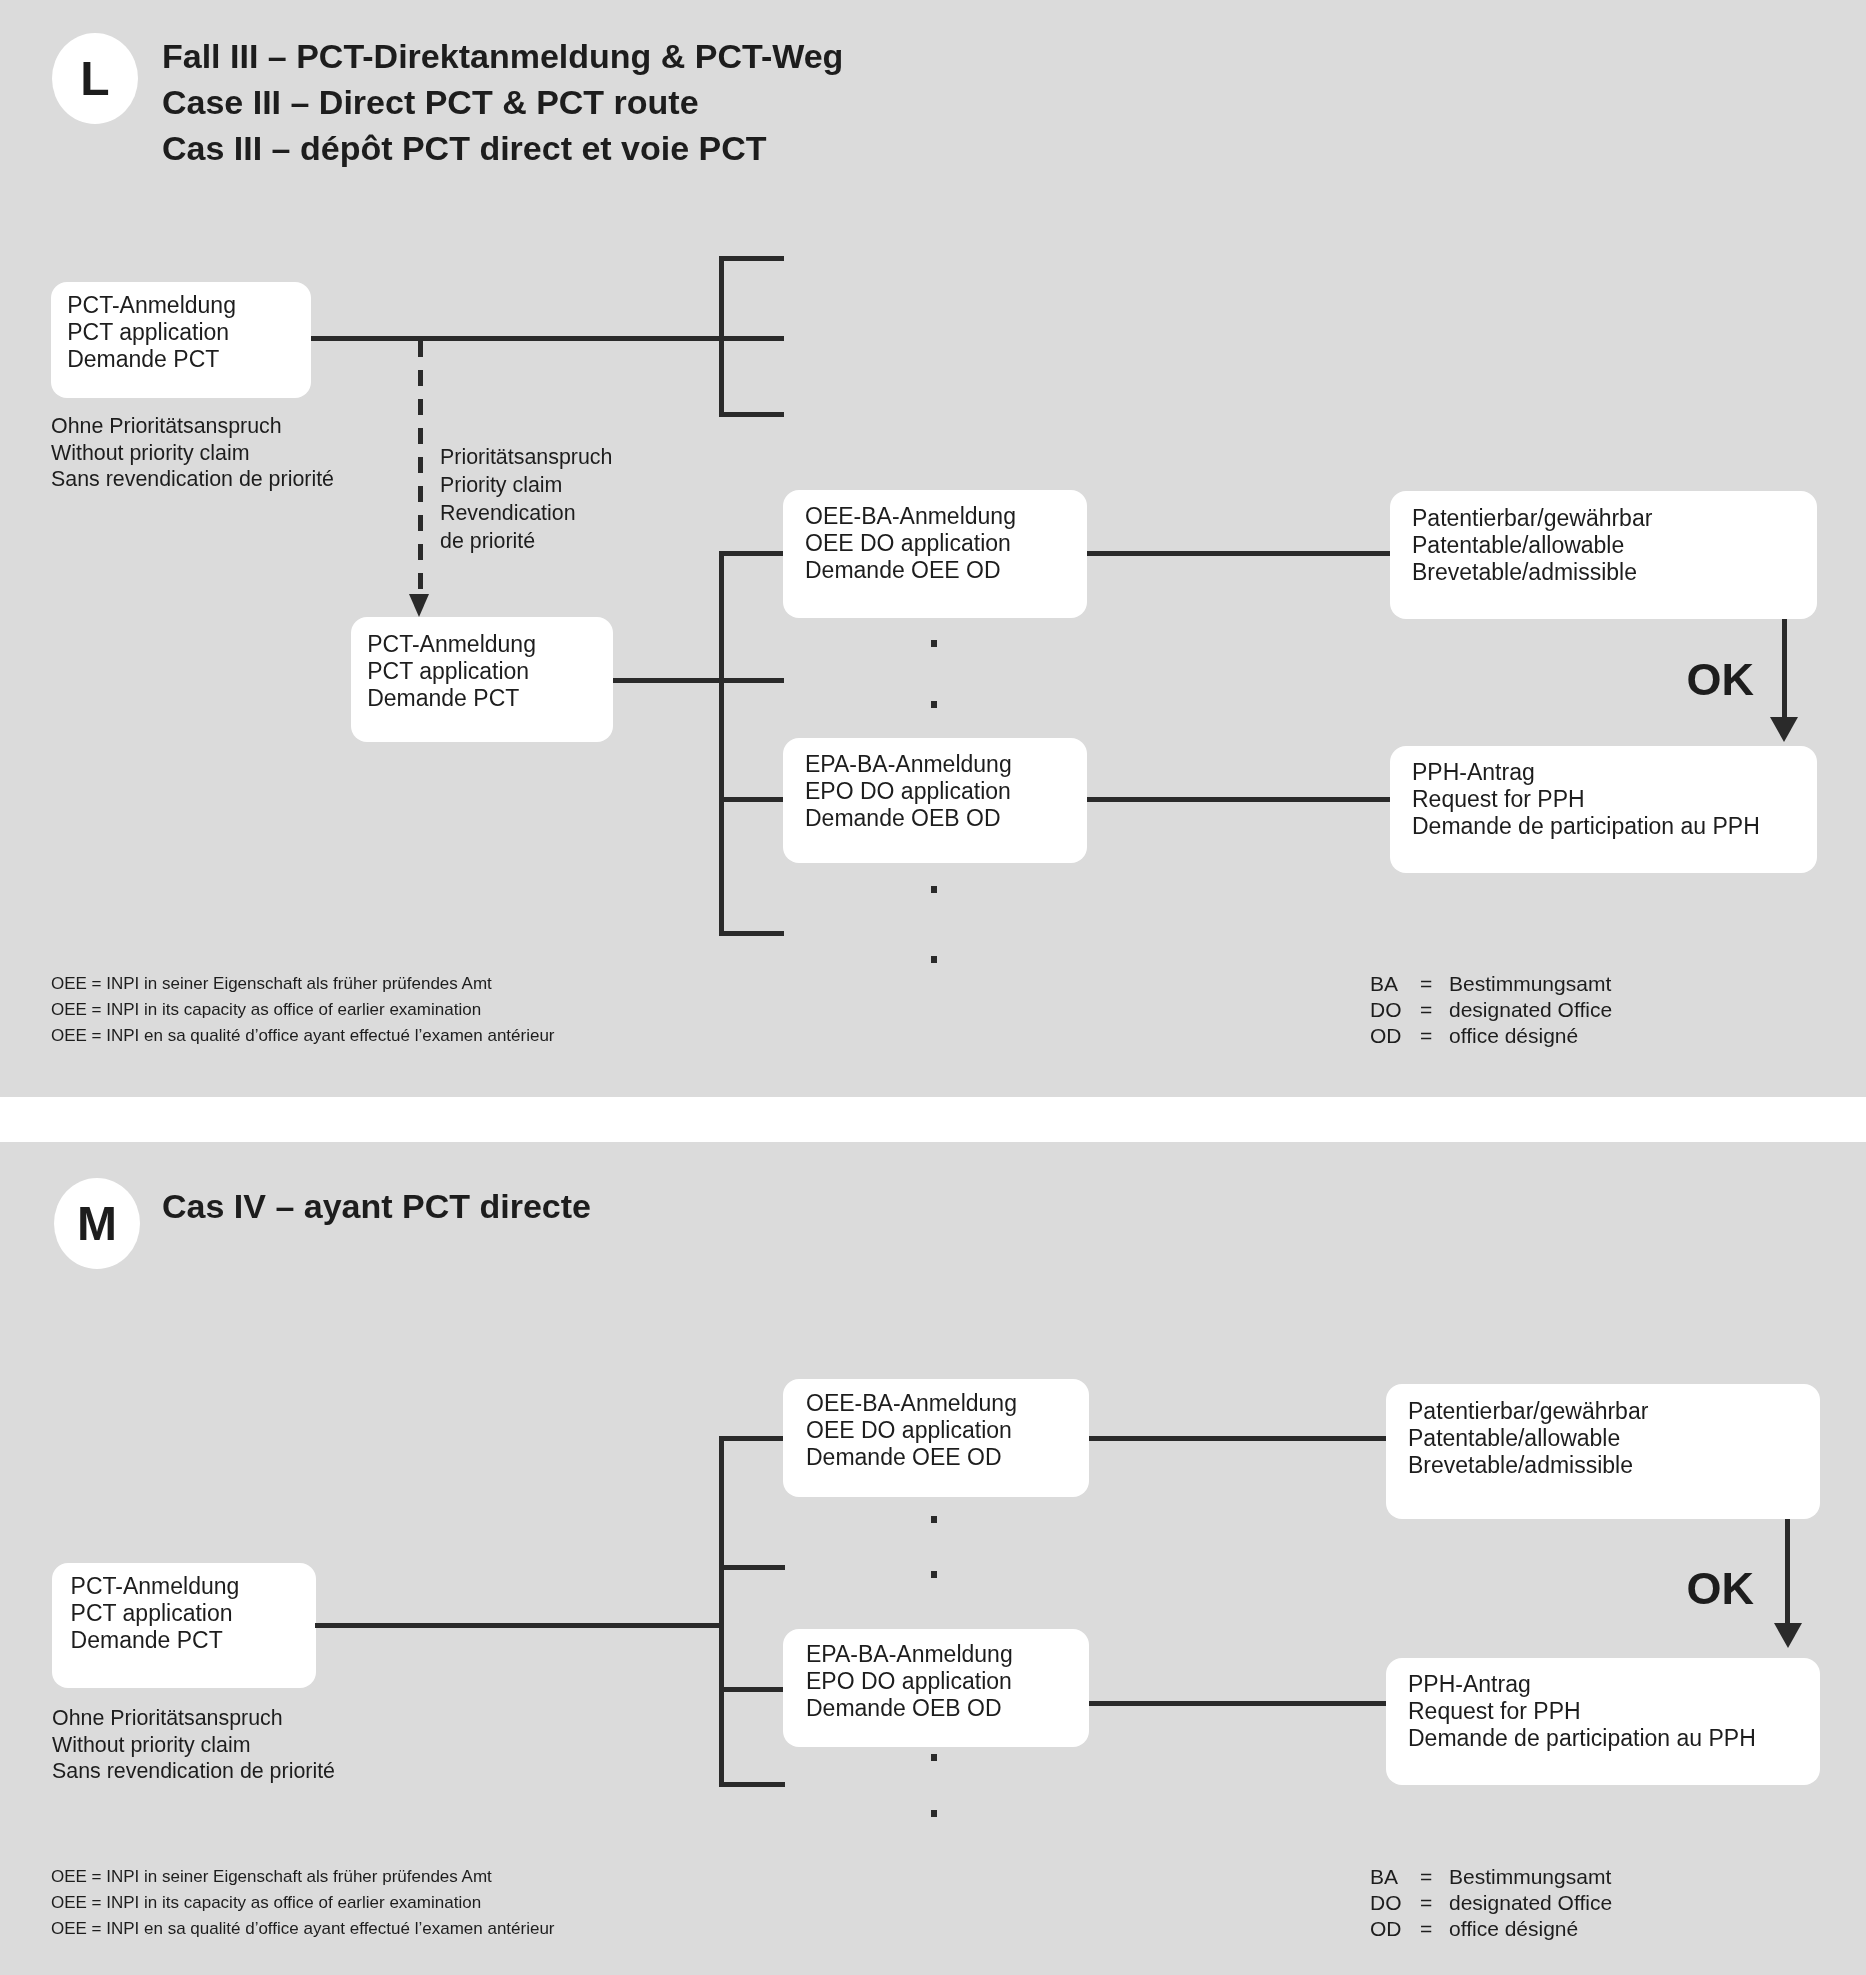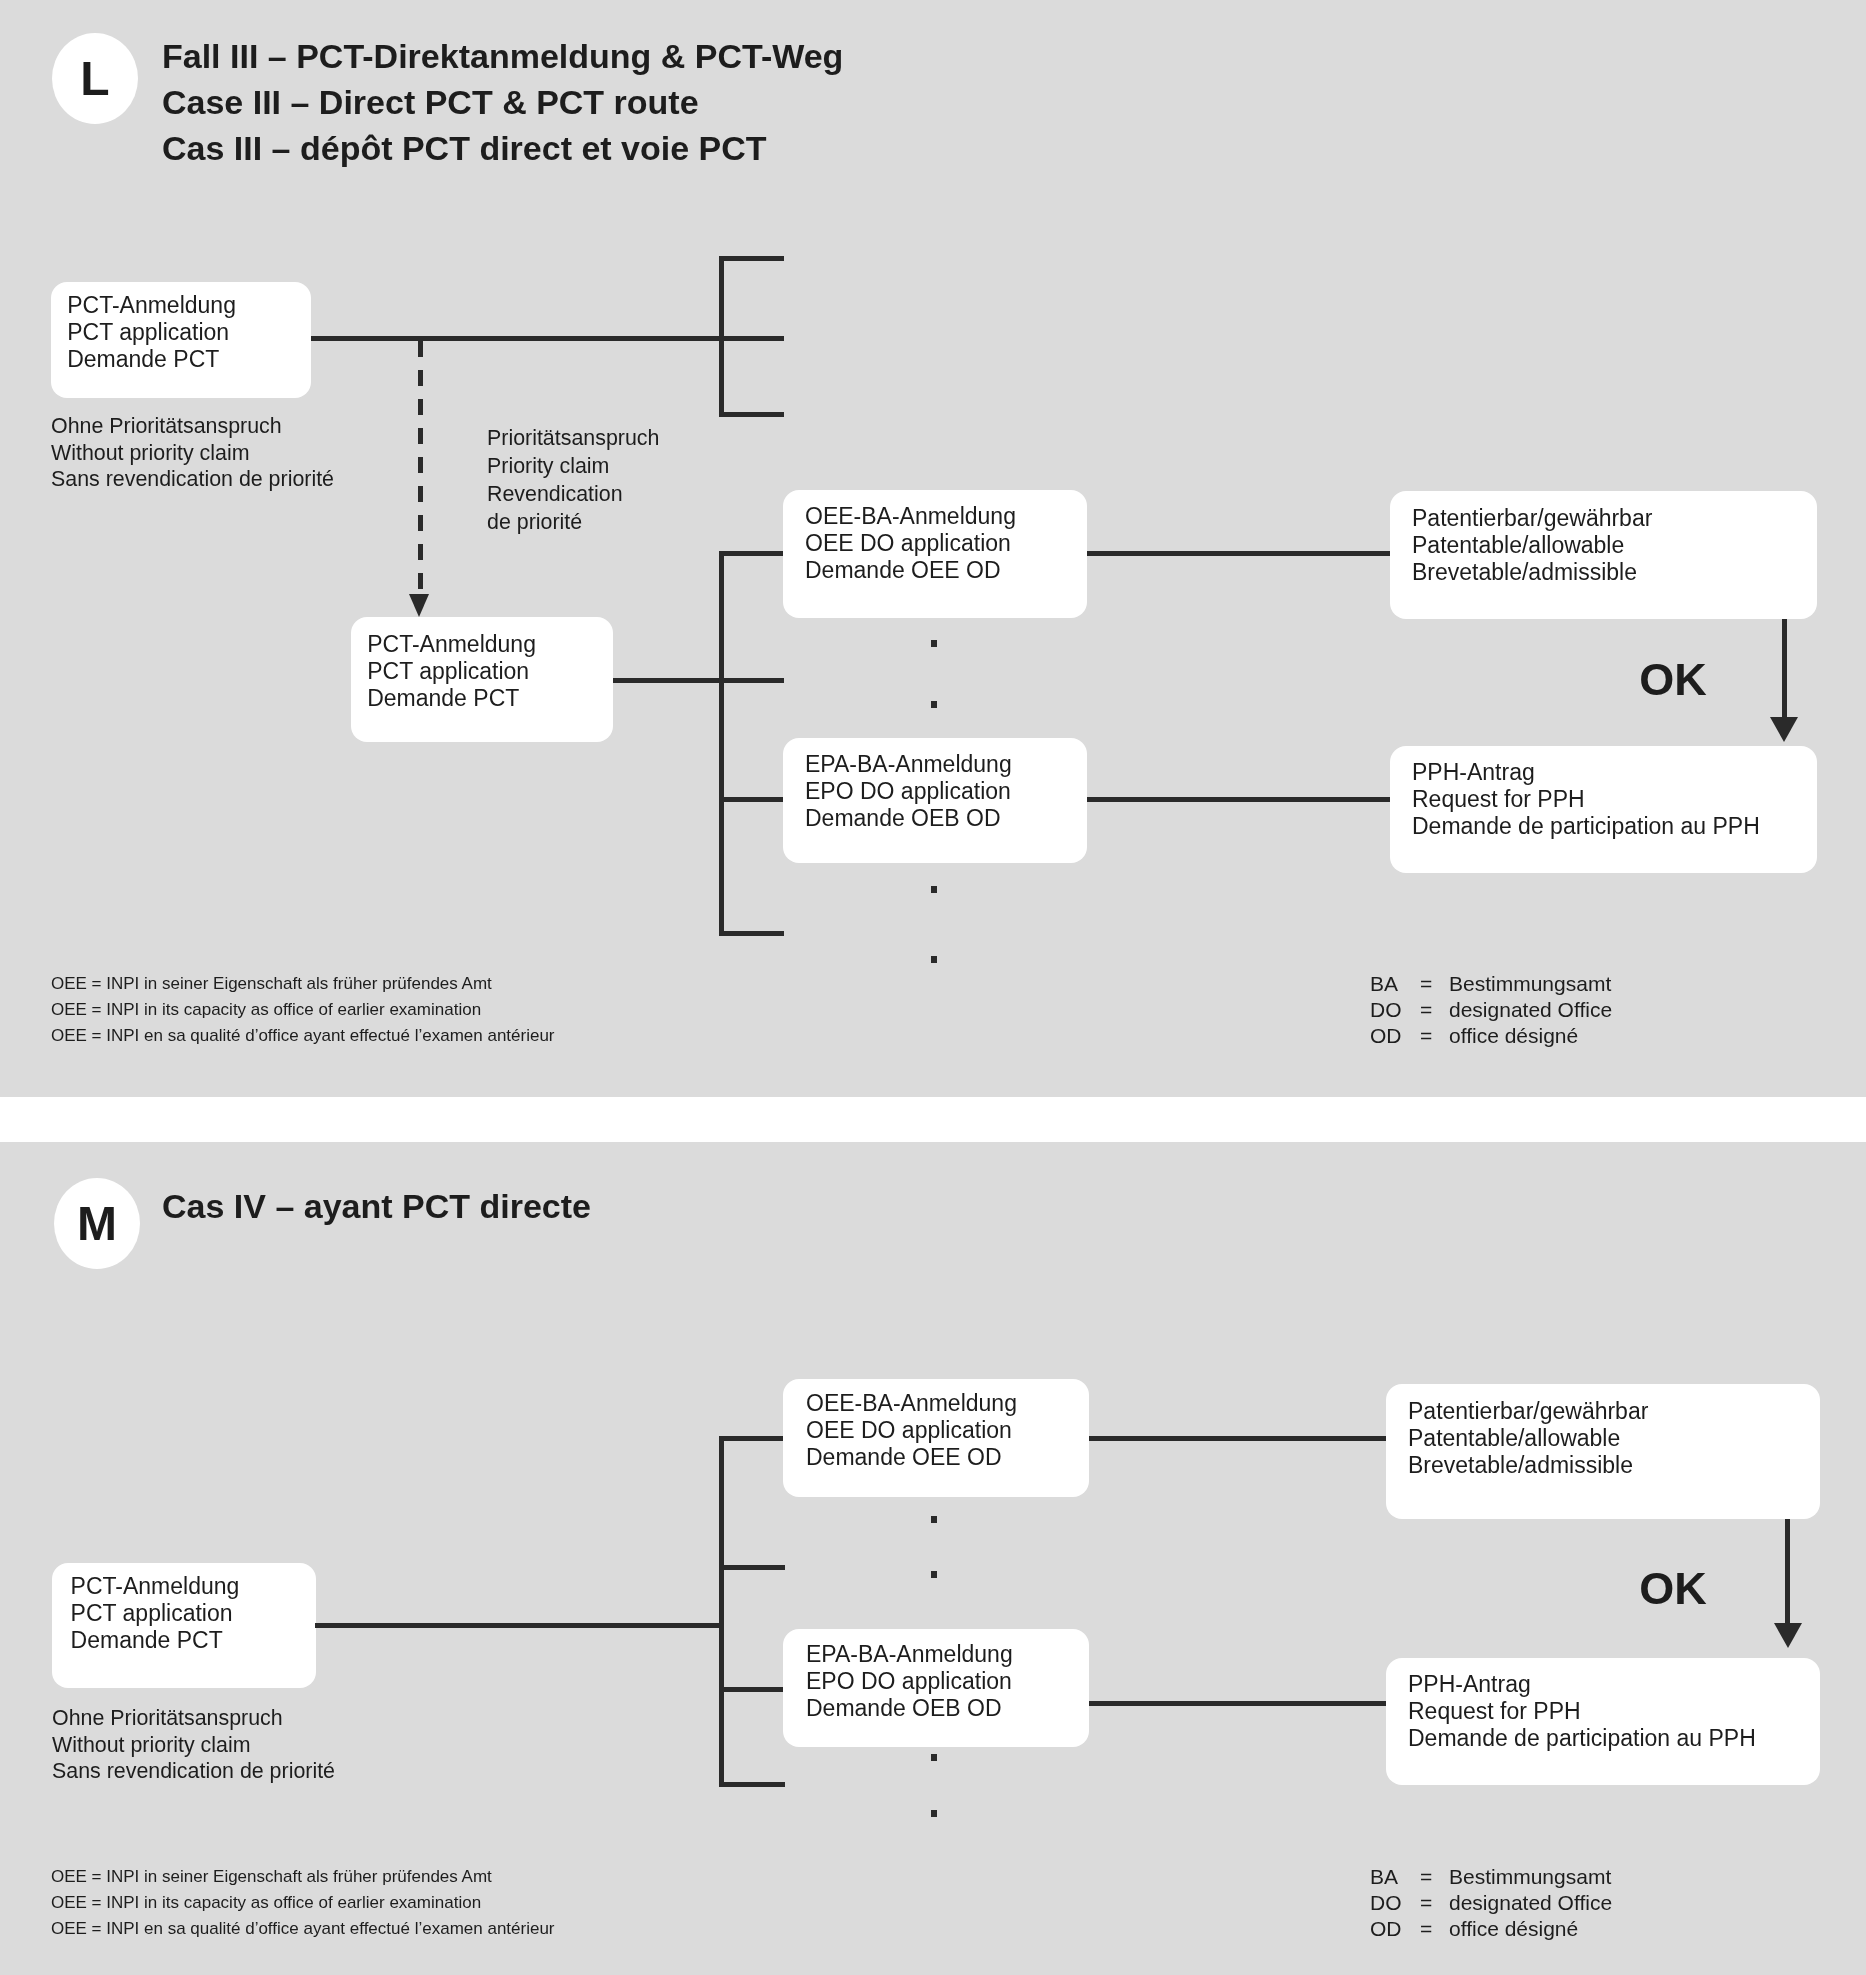--- a/index.html
+++ b/index.html
@@ -34,21 +34,21 @@
     position:absolute;width:0;height:0;
     border-left:10.7px solid transparent;border-right:10.7px solid transparent;
     border-top:23px solid var(--ink);
   }
   .okhead{
     position:absolute;width:0;height:0;
     border-left:14.4px solid transparent;border-right:14.4px solid transparent;
     border-top:25.5px solid var(--ink);
   }
   .dot{position:absolute;width:6px;height:7px;background:var(--ink);}
-  .ok{position:absolute;width:162px;text-align:center;font-weight:bold;font-size:45px;line-height:45px;}
+  .ok{position:absolute;width:162px;text-align:right;font-weight:bold;font-size:45px;line-height:45px;}
   .foot{position:absolute;font-size:17px;line-height:26px;}
   .legend{position:absolute;font-size:21px;line-height:26px;}
   .legend .row{display:grid;grid-template-columns:50px 29px auto;}
 </style>
 </head>
 <body>
 
 <div class="panel" id="panel-l">
 
   <div class="badge" style="left:52px;top:32.5px;">
@@ -73,21 +73,21 @@
   <div class="hline" style="left:719px;top:412px;width:65px;"></div>
 
   <div class="caption" style="left:51px;top:413px;">
     <div>Ohne Prioritätsanspruch</div>
     <div>Without priority claim</div>
     <div>Sans revendication de priorité</div>
   </div>
 
   <div class="dashv" style="left:418px;top:341px;height:256px;"></div>
   <div class="arrowhead" style="left:409px;top:594px;"></div>
-  <div class="plabel" style="left:440px;top:424px;margin-left:47px;">
+  <div class="plabel" style="left:440px;top:443px;">
     <div>Prioritätsanspruch</div>
     <div>Priority claim</div>
     <div>Revendication</div>
     <div>de priorité</div>
   </div>
 
   <div class="wbox" style="left:351px;top:617px;width:262px;height:125px;padding:14px 0 0 16.2px;">
     <div class="ln">PCT-Anmeldung</div>
     <div class="ln">PCT application</div>
     <div class="ln">Demande PCT</div>

